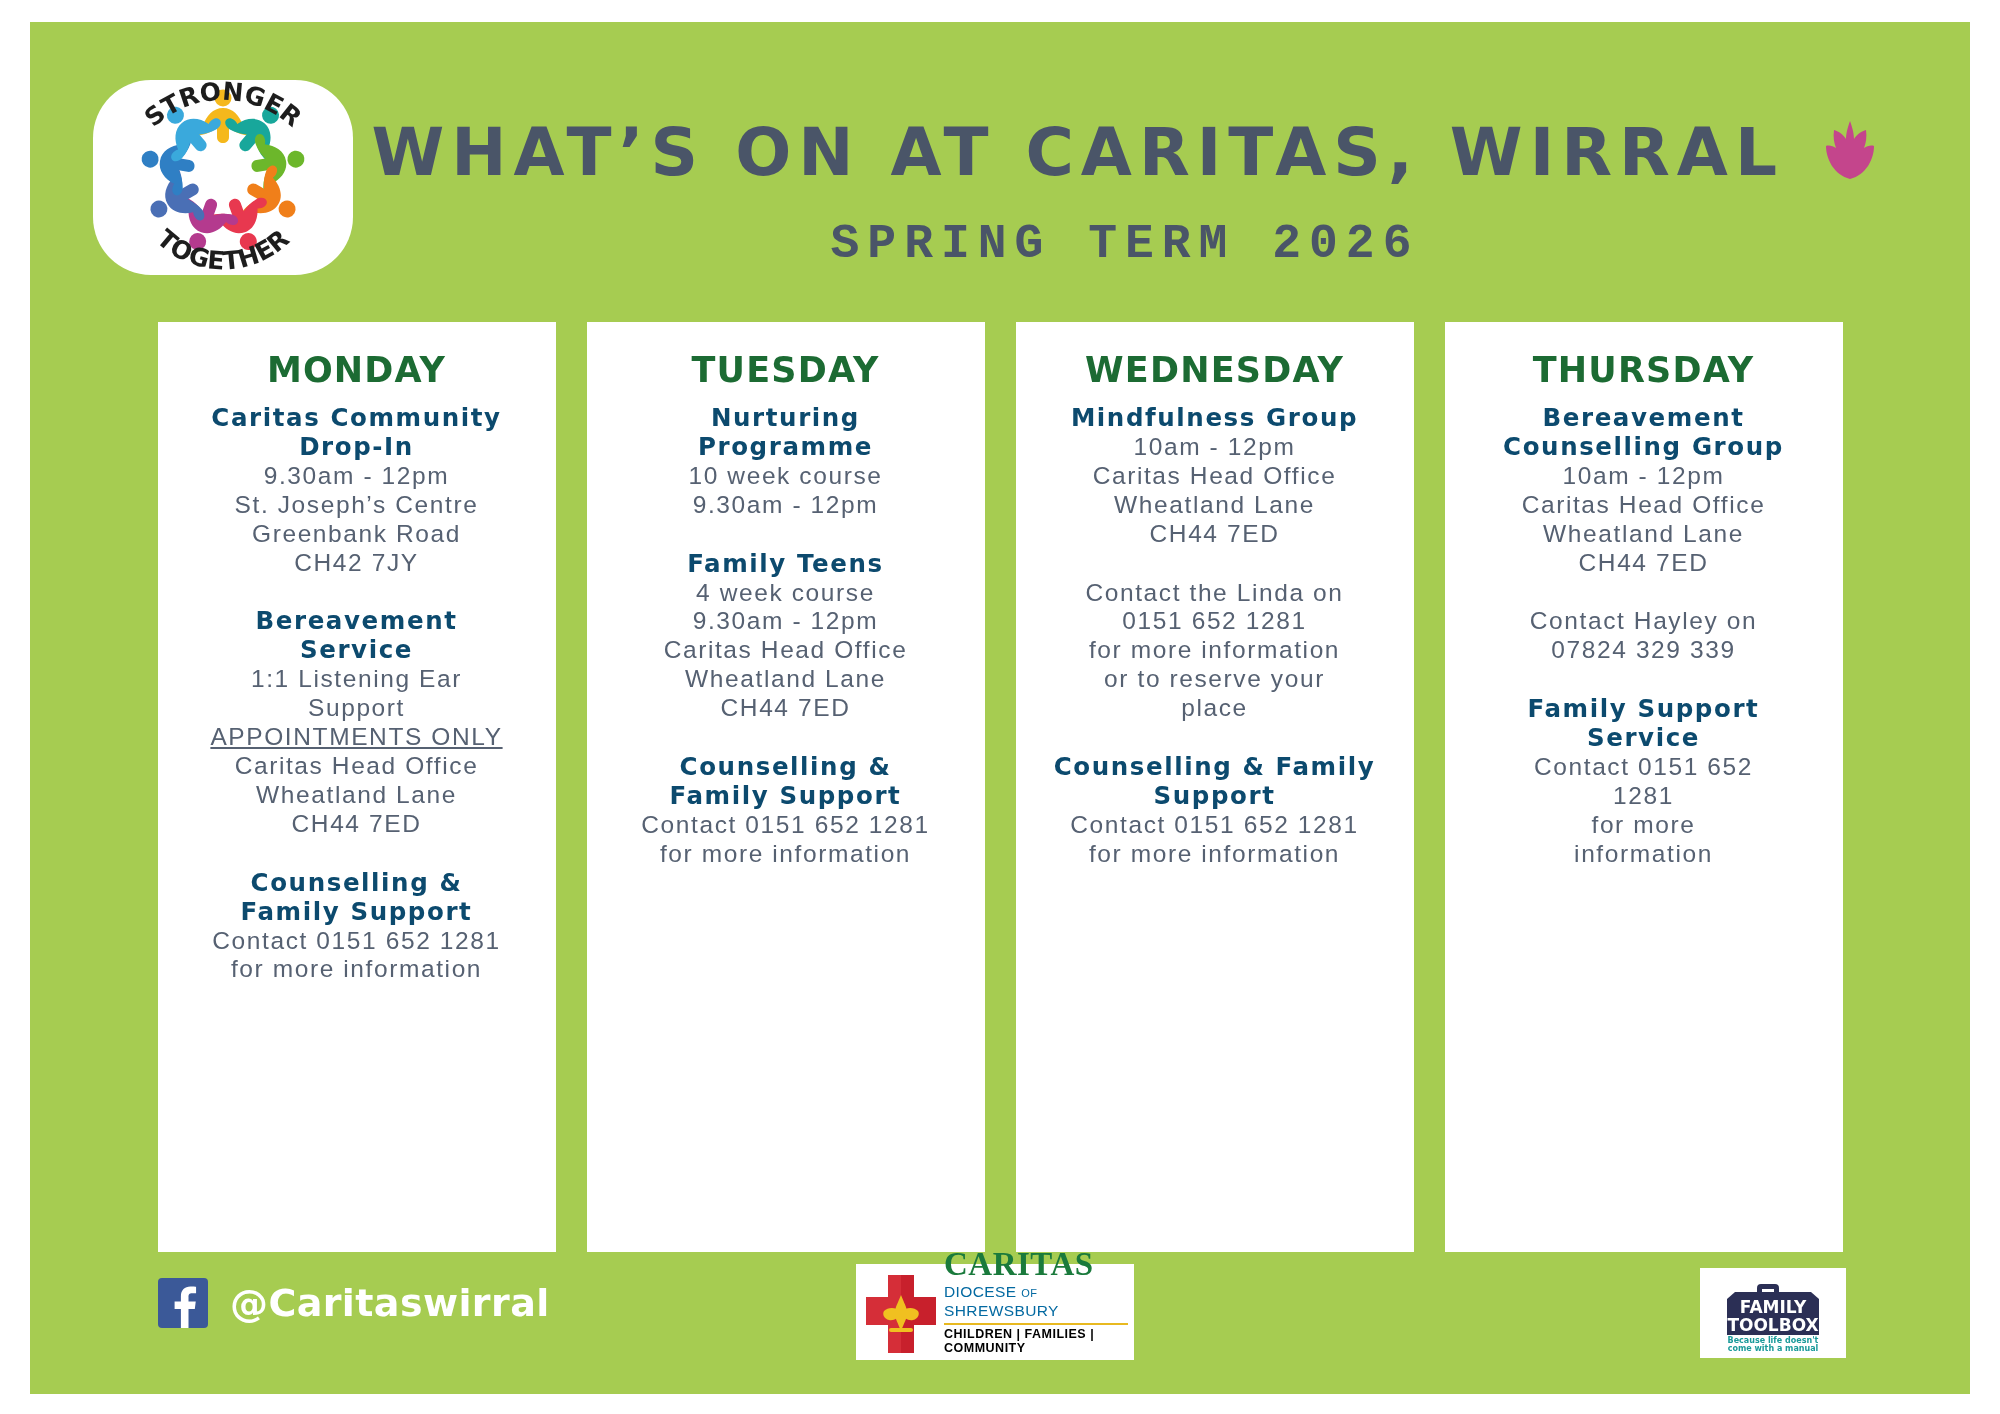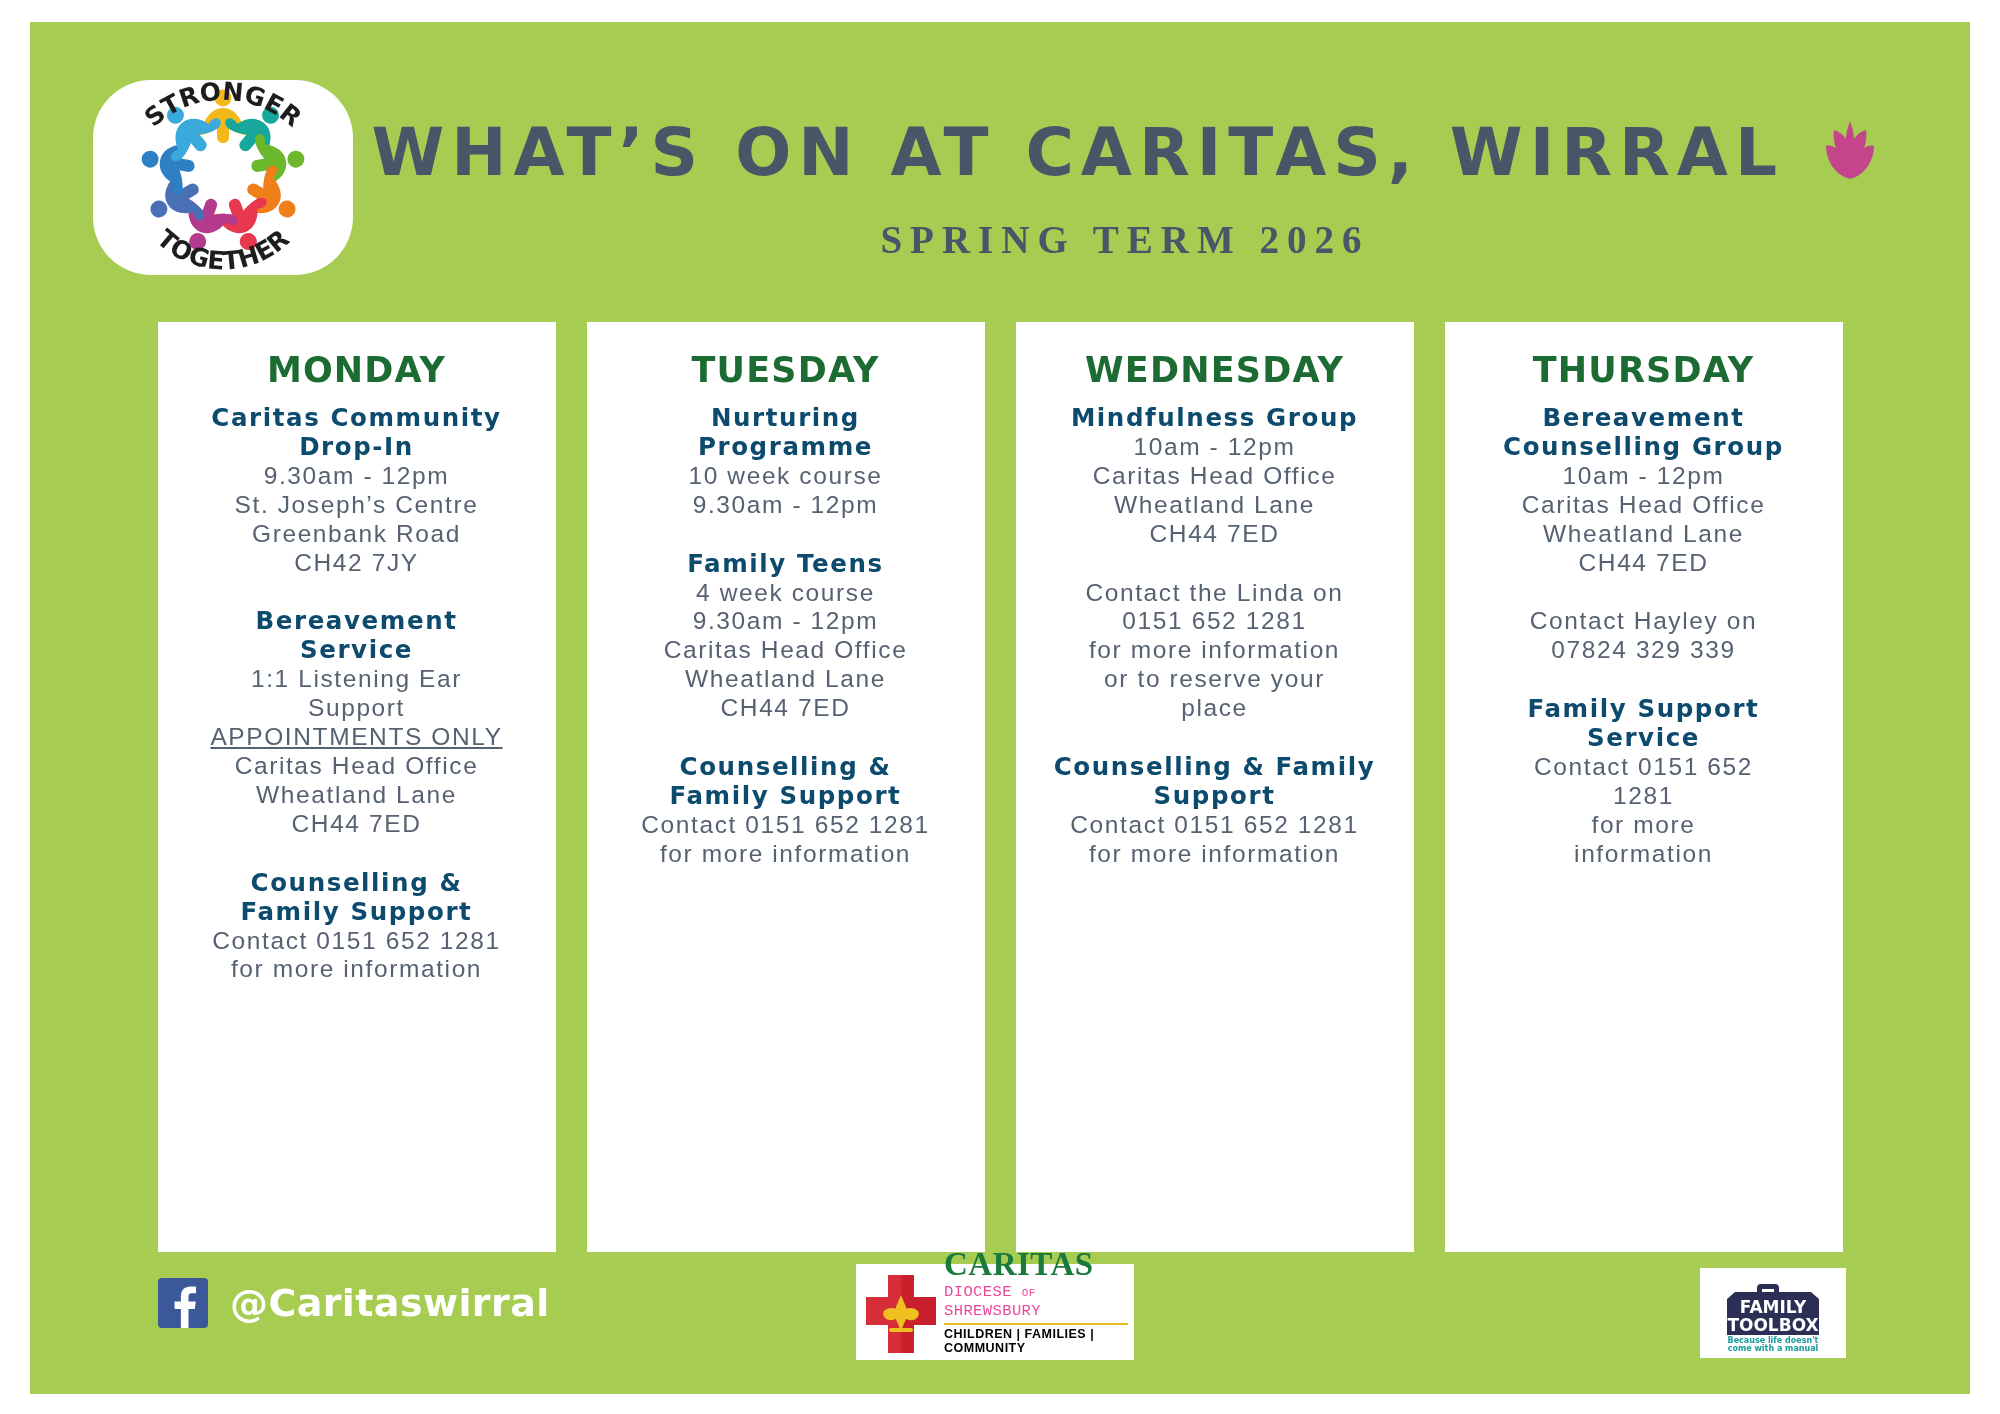--- a/index.html
+++ b/index.html
@@ -50,25 +50,25 @@
   }
   .tulip{
     display:inline-block;
     vertical-align:middle;
     margin-left:34px;
     margin-bottom:6px;
     width:56px;height:62px;
   }
   .sub-title{
     margin:26px 0 0 0;
-    font-size:39px;
+    font-size:48px;
     font-weight:bold;
     letter-spacing:8px;
     color:#4a5568;
-    font-family:Liberation Serif, serif;
+    font-family:Liberation Mono, monospace;
   }
 
   
   .cards{
     position:absolute;
     left:0; top:300px; right:0;
     height:930px;
     display:flex;
     justify-content:center;
     gap:31px;
@@ -137,23 +137,23 @@
     padding:5px 6px;
   }
   .cl-mark{ width:78px;height:82px;flex:0 0 78px; }
   .cl-text{ flex:1; padding-left:4px; }
   .cl-name{
     font-size:33px; font-weight:bold; color:#1a7a3c;
     letter-spacing:0.5px; line-height:1;
     font-family:"Liberation Serif", serif;
   }
   .cl-dio{
-    font-size:15.5px; color:#ec4899; letter-spacing:0.4px;
+    font-size:15.5px; color:#0369a1; letter-spacing:0.4px;
     line-height:1.2; margin-top:2px;
-    font-family:Liberation Mono, monospace;
+    font-family:Liberation Sans, sans-serif;
   }
   .cl-dio small{ font-size:11px; }
   .cl-rule{ height:2.5px; background:#e8b920; margin:2px 0 2px 0; }
   .cl-tag{
     font-size:12.5px; font-weight:bold; color:#000000;
     letter-spacing:0.5px;
     font-family:"Liberation Sans", sans-serif;
   }
 
   .toolbox-logo{

